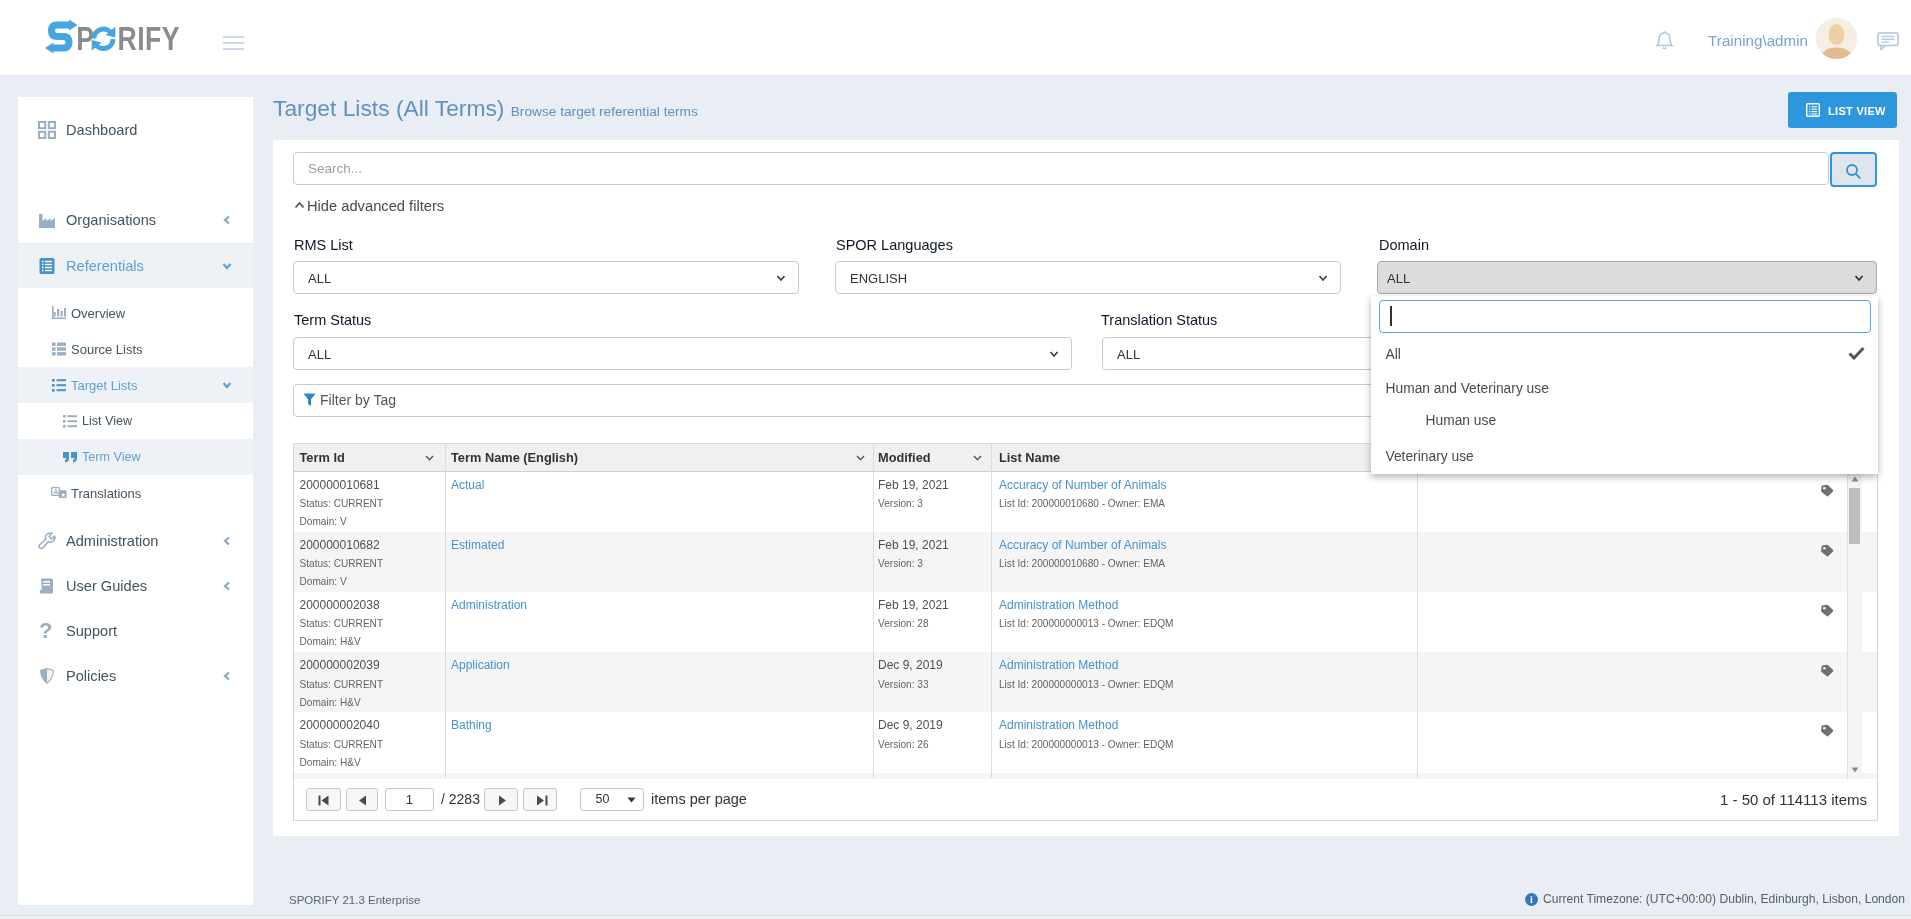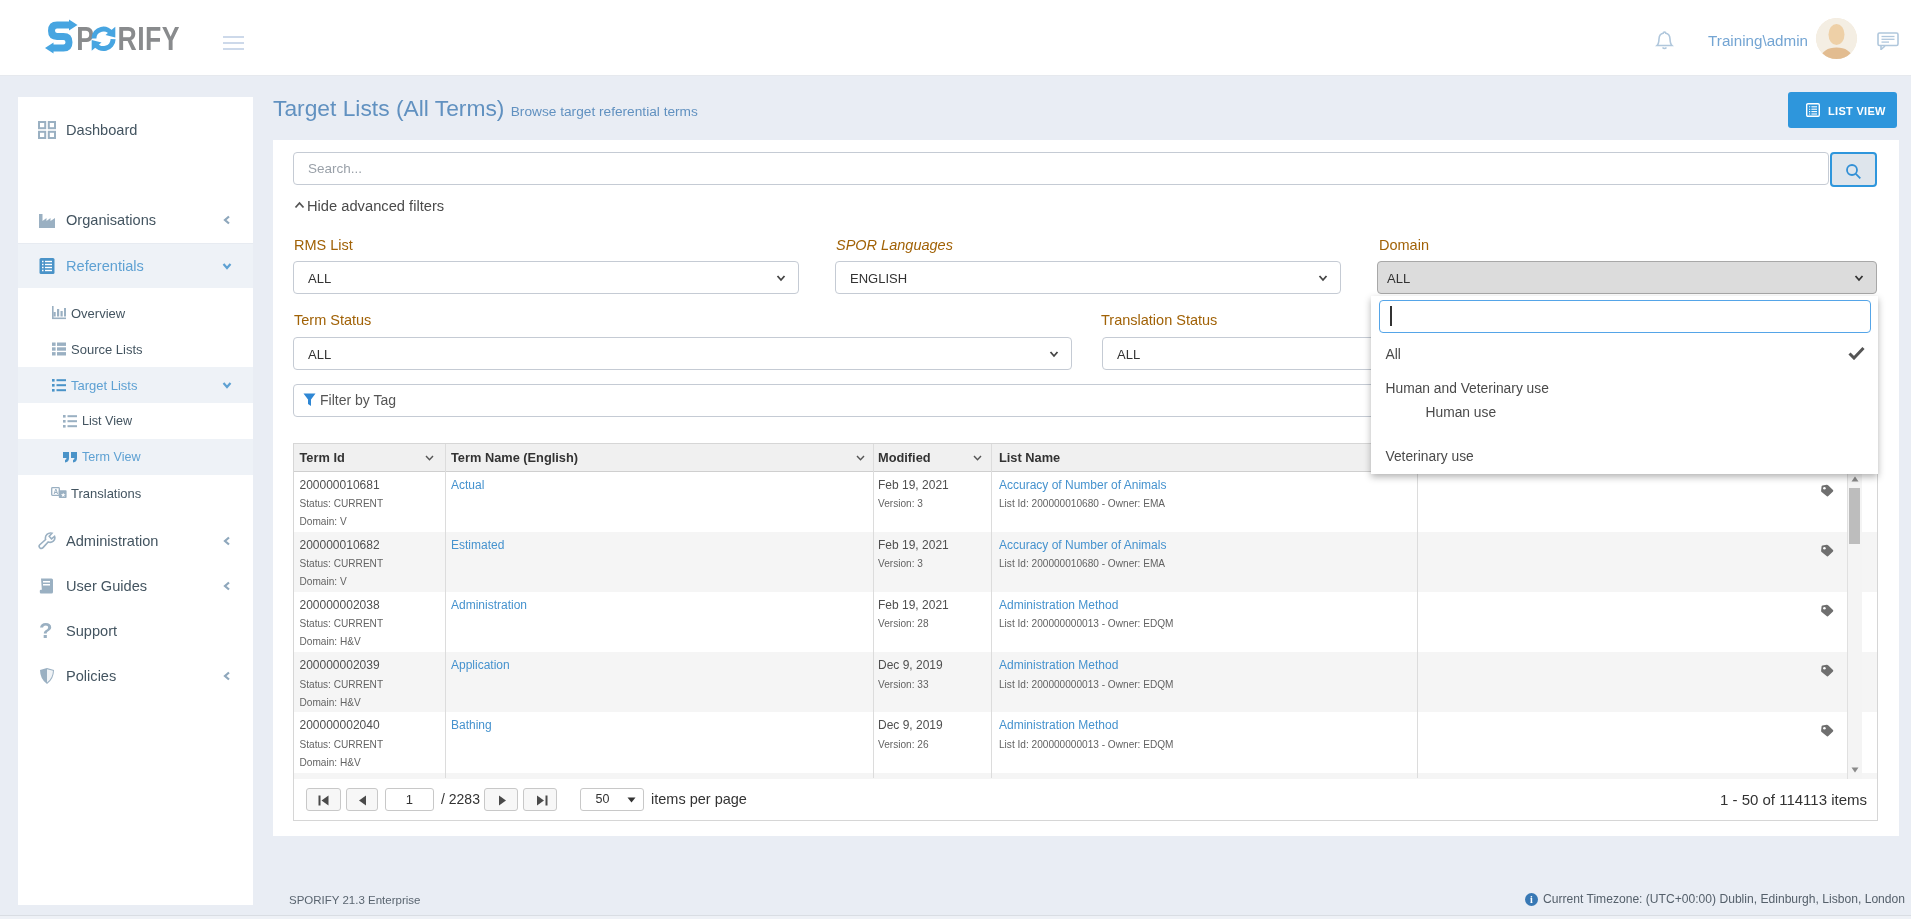--- a/index.html
+++ b/index.html
@@ -28,21 +28,21 @@
 
   
   #title { position:absolute; left:273px; top:95px; font-size:22.8px; color:#6191c0; }
   #subtitle { font-size:13.7px; }
   #listviewbtn { position:absolute; left:1788px; top:92px; width:109px; height:36px; background:#2e96dc; border-radius:3px; color:#fff; font-size:11px; font-weight:bold; letter-spacing:.3px; }
   #panel { position:absolute; left:273px; top:140px; width:1626px; height:696px; background:#fff; }
 
   .inp { position:absolute; background:#fff; border:1px solid #c5cbd4; border-radius:4px; }
   .sel { position:absolute; background:#fff; border:1px solid #c5cbd4; border-radius:4px; font-size:13px; color:#333; }
   .sel .st { position:absolute; left:14px; top:50%; transform:translateY(-50%); }
-  .lbl { position:absolute; font-size:14.5px; color:#a16207; }
+  .lbl { position:absolute; font-size:14.5px; color:#0f172a; }
 
   
   #grid { position:absolute; left:20px; top:303px; width:1585px; height:336px; border:1px solid #d6d6d6; }
   .grow { position:absolute; left:0; width:1583px; }
   .cdiv { position:absolute; top:0; bottom:0; width:1px; }
   .t1 { font-size:12px; color:#4f4f4f; }
   .t2 { font-size:10.1px; color:#636363; }
   .link { color:#4592ce !important; }
 
   
@@ -282,21 +282,21 @@
         <line x1="10.8" y1="10.8" x2="15.3" y2="15.3" stroke="#3290d6" stroke-width="1.8"></line>
       </svg>
   </div>
 
   <svg class="abs" style="left:21px;top:61px;" width="11" height="8" viewBox="0 0 11 8">
       <path d="M 1.5 6.5 L 5.5 2 L 9.5 6.5" fill="none" stroke="#555" stroke-width="1.8"></path>
     </svg>
   <div class="abs" style="left:34px;top:58px;font-size:14.7px;color:#4a4a4a;">Hide advanced filters</div>
 
   <div class="lbl" style="left:21px;top:97px;">RMS List</div>
-  <div class="lbl" style="left:563px;top:97px;font-style:italic;">SPOR Languages</div>
+  <div class="lbl" style="left:563px;top:97px;">SPOR Languages</div>
   <div class="lbl" style="left:1106px;top:97px;">Domain</div>
 
   <div class="sel" style="left:20px;top:121px;width:506px;height:33px;">
       <span class="st">ALL</span>
     <svg class="chev" style="right:12px;" viewBox="0 0 10 10">
         <path d="M 1.5 3 L 5 7 L 8.5 3" fill="none" stroke="#444" stroke-width="1.8"></path>
       </svg>
     </div>
   <div class="sel" style="left:562px;top:121px;width:506px;height:33px;">
       <span class="st">ENGLISH</span>
@@ -474,20 +474,20 @@
 <div class="abs" style="left:1525px;top:893px;width:13px;height:13px;border-radius:50%;background:#3878b4;">
   <span style="position:absolute;left:0;top:0;width:13px;text-align:center;font-size:10px;line-height:13px;color:#fff;font-weight:bold;font-family:'Liberation Serif',serif;">i</span>
 </div>
 <div class="abs" style="left:1543px;top:892px;font-size:12.1px;color:#55606b;">Current Timezone: (UTC+00:00) Dublin, Edinburgh, Lisbon, London</div>
 
 <div id="ddpanel">
   <div class="inp" style="left:8px;top:4px;width:492px;height:33px;border:1.5px solid #55a5e8;"></div>
   <div class="abs" style="left:19.5px;top:10px;width:1.5px;height:20px;background:#333;"></div>
   <div class="dditem" style="top:51px;">All</div>
   <div class="dditem" style="top:85px;">Human and Veterinary use</div>
-  <div class="dditem" style="top:109px;padding-left:40px;">Human use</div>
+  <div class="dditem" style="top:117px;padding-left:40px;">Human use</div>
   <div class="dditem" style="top:153px;">Veterinary use</div>
   <svg class="abs" style="left:477px;top:50px;" width="17" height="14" viewBox="0 0 17 14">
       <path d="M 1.5 7.5 L 6 12 L 15.5 2" fill="none" stroke="#555" stroke-width="3"></path>
     </svg>
 </div>
 <div id="footline"></div>
 <div id="footbelow"></div>
 
 </body></html>

